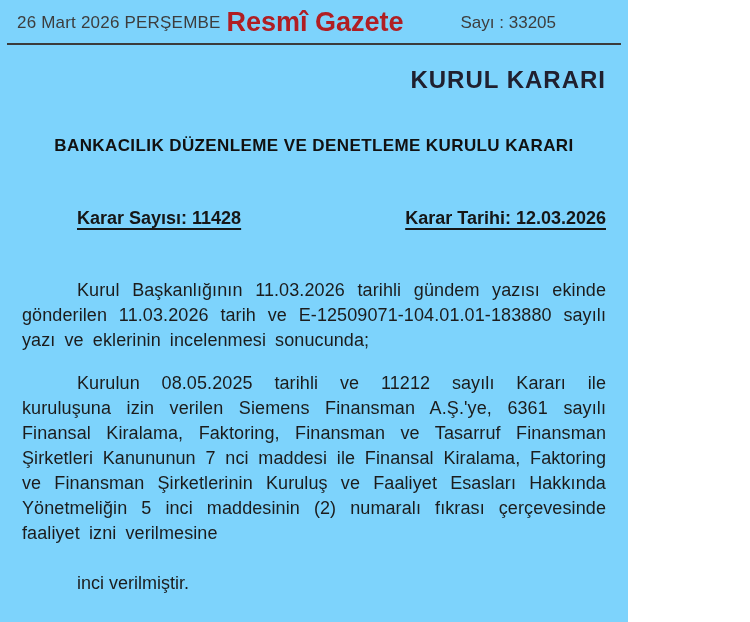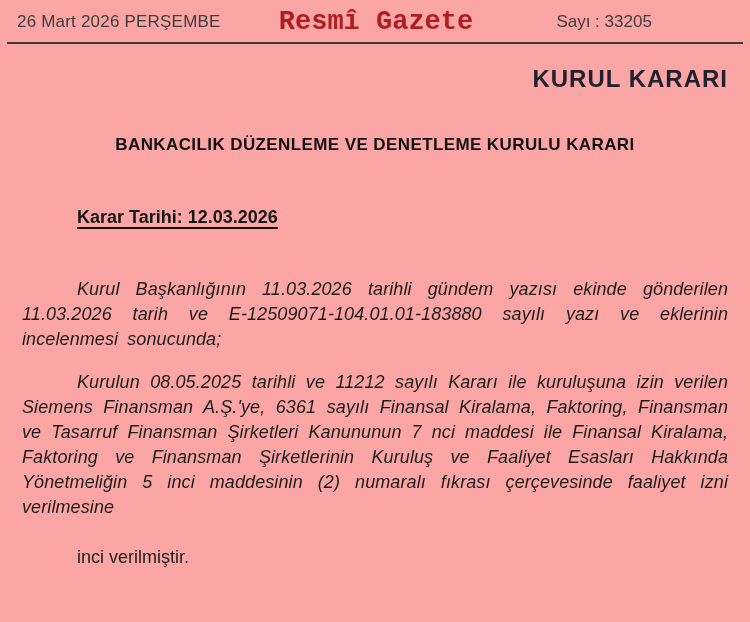--- a/index.html
+++ b/index.html
@@ -8,39 +8,39 @@
     background: #ffffff;
   }
   body {
     width: 750px;
     height: 622px;
     overflow: hidden;
     font-family: "Liberation Sans", "DejaVu Sans", sans-serif;
     color: #1c1c1c;
   }
   .page {
-    width: 750px;
+    width: 628px;
     height: 622px;
-    background: #fca5a5;
+    background: #7dd3fc;
     box-sizing: border-box;
   }
   
   .masthead {
     display: grid;
     grid-template-columns: 1fr auto 1fr;
     align-items: center;
     padding: 7px 15px 0 17px;
   }
   .masthead .date {
     font-size: 17px;
     color: #3d3d3d;
     letter-spacing: 0.2px;
   }
   .masthead .title {
-    font-family: Liberation Mono, monospace;
+    font-family: Liberation Sans, sans-serif;
     font-weight: bold;
     font-size: 27px;
     color: #b01e23;
     text-align: center;
   }
   .masthead .issue {
     font-size: 17px;
     color: #3d3d3d;
     text-align: center;
   }
@@ -92,21 +92,20 @@
   }
   .body-par {
     font-size: 18px;
     line-height: 25px;
     text-align: justify;
     text-indent: 55px;
     word-spacing: 4px;
     letter-spacing: 0.1px;
     color: #1c1c1c;
     margin: 49px 0 0 0;
-    font-style: italic;
   }
   .body-par.second {
     margin-top: 18px;
   }
   .closing {
     font-size: 18px;
     color: #1c1c1c;
     text-indent: 55px;
     margin: 27px 0 0 0;
   }
@@ -125,20 +124,21 @@
   <div class="rule"></div>
 
   <main class="doc">
 
     <h1 class="section-title">KURUL KARARI</h1>
 
 
     <h2 class="decision-heading">BANKACILIK DÜZENLEME VE DENETLEME KURULU KARARI</h2>
 
     <div class="meta-row">
+      <span class="meta">Karar Sayısı: 11428</span>
       <span class="meta">Karar Tarihi: 12.03.2026</span>
     </div>
 
     <p class="body-par">Kurul Başkanlığının 11.03.2026 tarihli gündem yazısı ekinde gönderilen 11.03.2026 tarih ve E-12509071-104.01.01-183880 sayılı yazı ve eklerinin incelenmesi sonucunda;</p>
 
     <p class="body-par second">Kurulun 08.05.2025 tarihli ve 11212 sayılı Kararı ile kuruluşuna izin verilen Siemens Finansman A.Ş.'ye, 6361 sayılı Finansal Kiralama, Faktoring, Finansman ve Tasarruf Finansman Şirketleri Kanununun 7 nci maddesi ile Finansal Kiralama, Faktoring ve Finansman Şirketlerinin Kuruluş ve Faaliyet Esasları Hakkında Yönetmeliğin 5 inci maddesinin (2) numaralı fıkrası çerçevesinde faaliyet izni verilmesine</p>
 
     <p class="closing">inci verilmiştir.</p>
 
   </main>

